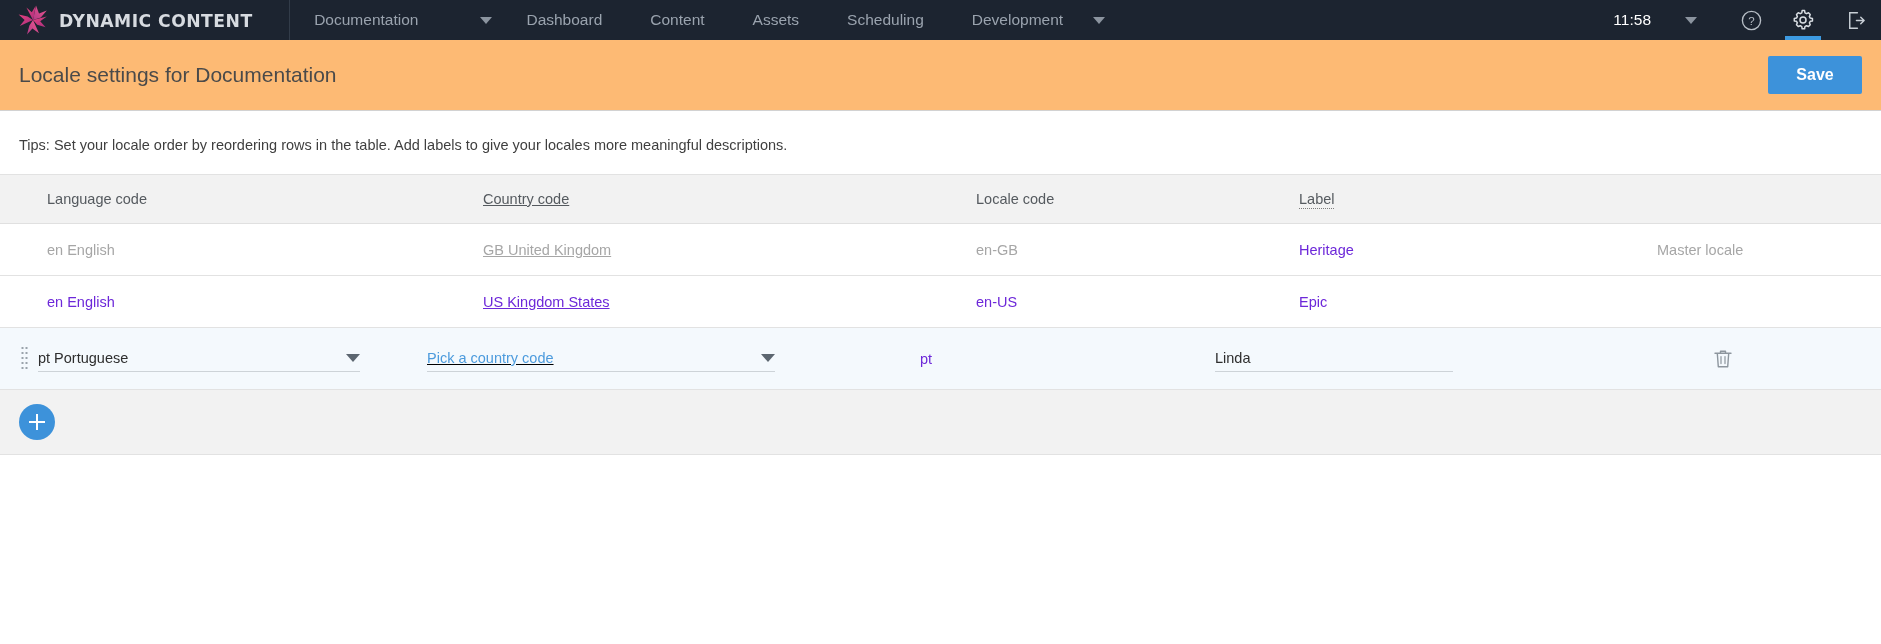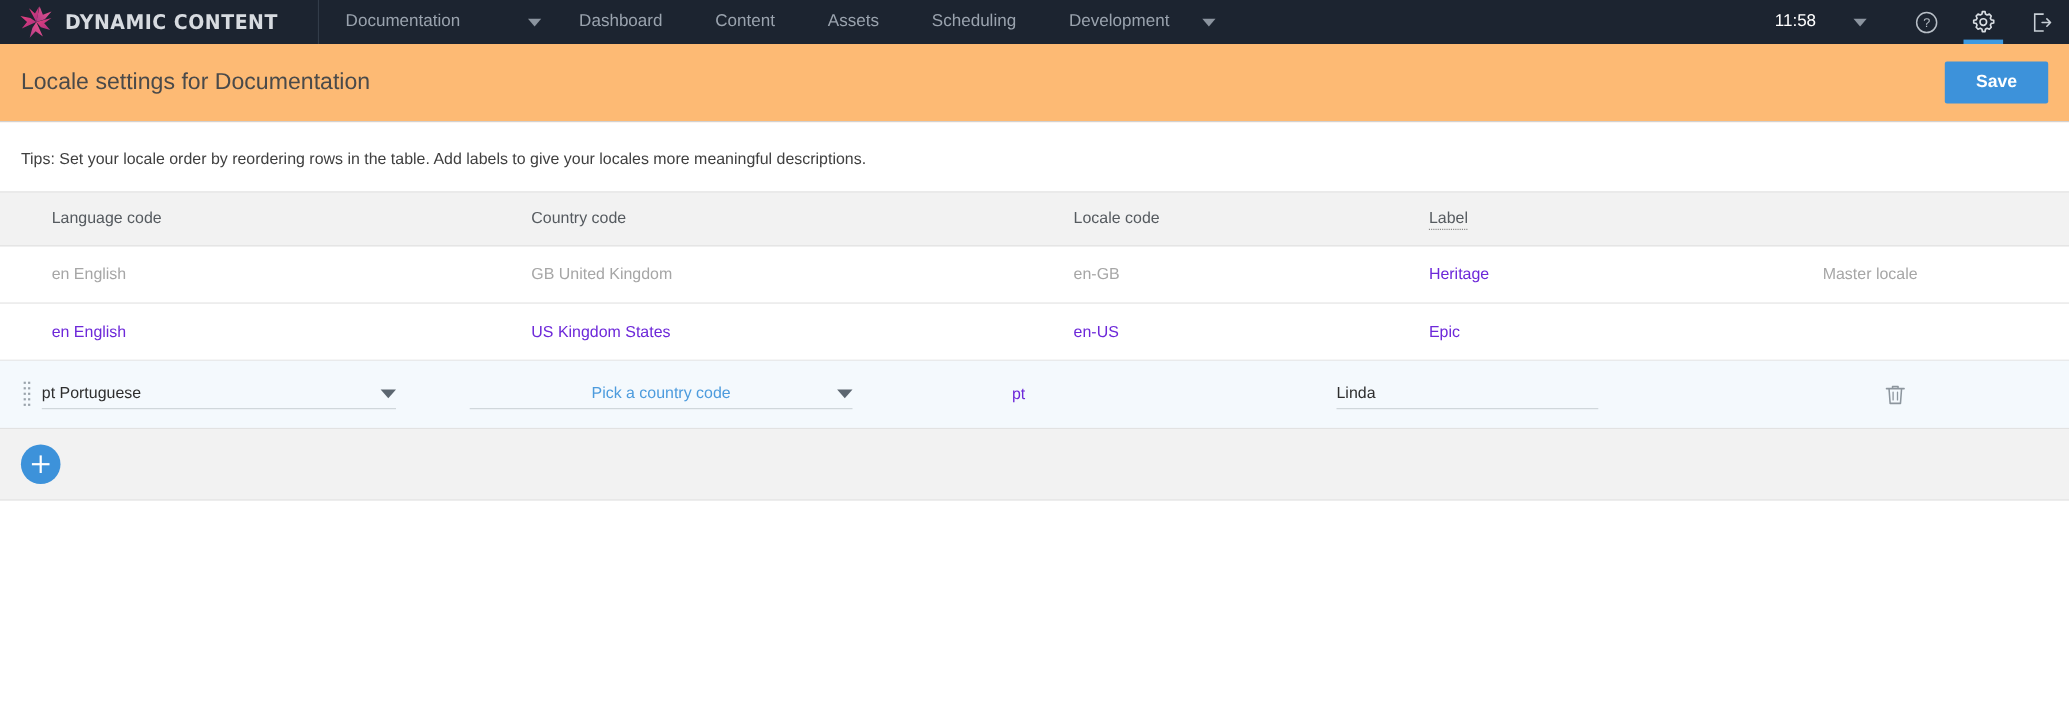--- a/index.html
+++ b/index.html
@@ -137,21 +137,21 @@
   .th {
     font-size: 14.5px;
     color: #555a5f;
   }
   .th.dotted {
     border-bottom: 1px dotted #7c7c7c;
     padding-bottom: 1px;
   }
   .cell { font-size: 14.5px; margin-left: 28px; }
   .c-lang  { width: 408px; flex: 0 0 408px; }
-  .c-ctry  { width: 465px; flex: 0 0 465px; }
+  .c-ctry  { width: 465px; flex: 0 0 465px; text-decoration: underline; }
   .c-loc   { width: 295px; flex: 0 0 295px; }
   .c-label { width: 330px; flex: 0 0 330px; }
   .c-extra { flex: 1; }
   .muted { color: #a6a6a6; }
   .dark  { color: #6d28d9; }
 
   
   .drag-handle {
     width: 11px; flex: 0 0 11px;
     height: 26px;
@@ -161,21 +161,21 @@
   }
   .drag-dots { width: 100%; }
   .select-field {
     position: relative;
     width: 322px;
     border-bottom: 1px solid #cdd3d8;
     height: 27px;
     display: flex; align-items: center;
     cursor: pointer;
   }
-  .select-field.ctry { width: 348px; justify-content: center; }
+  .select-field.ctry { width: 348px; }
   .select-value { font-size: 14.5px; color: #2e2e2e; }
   .select-placeholder { font-size: 14.5px; color: #4c9bdd; }
   .select-caret {
     position: absolute; right: 0; top: 9px;
     width: 0; height: 0;
     border-left: 7px solid transparent;
     border-right: 7px solid transparent;
     border-top: 8px solid #5c6670;
   }
   .text-field {

